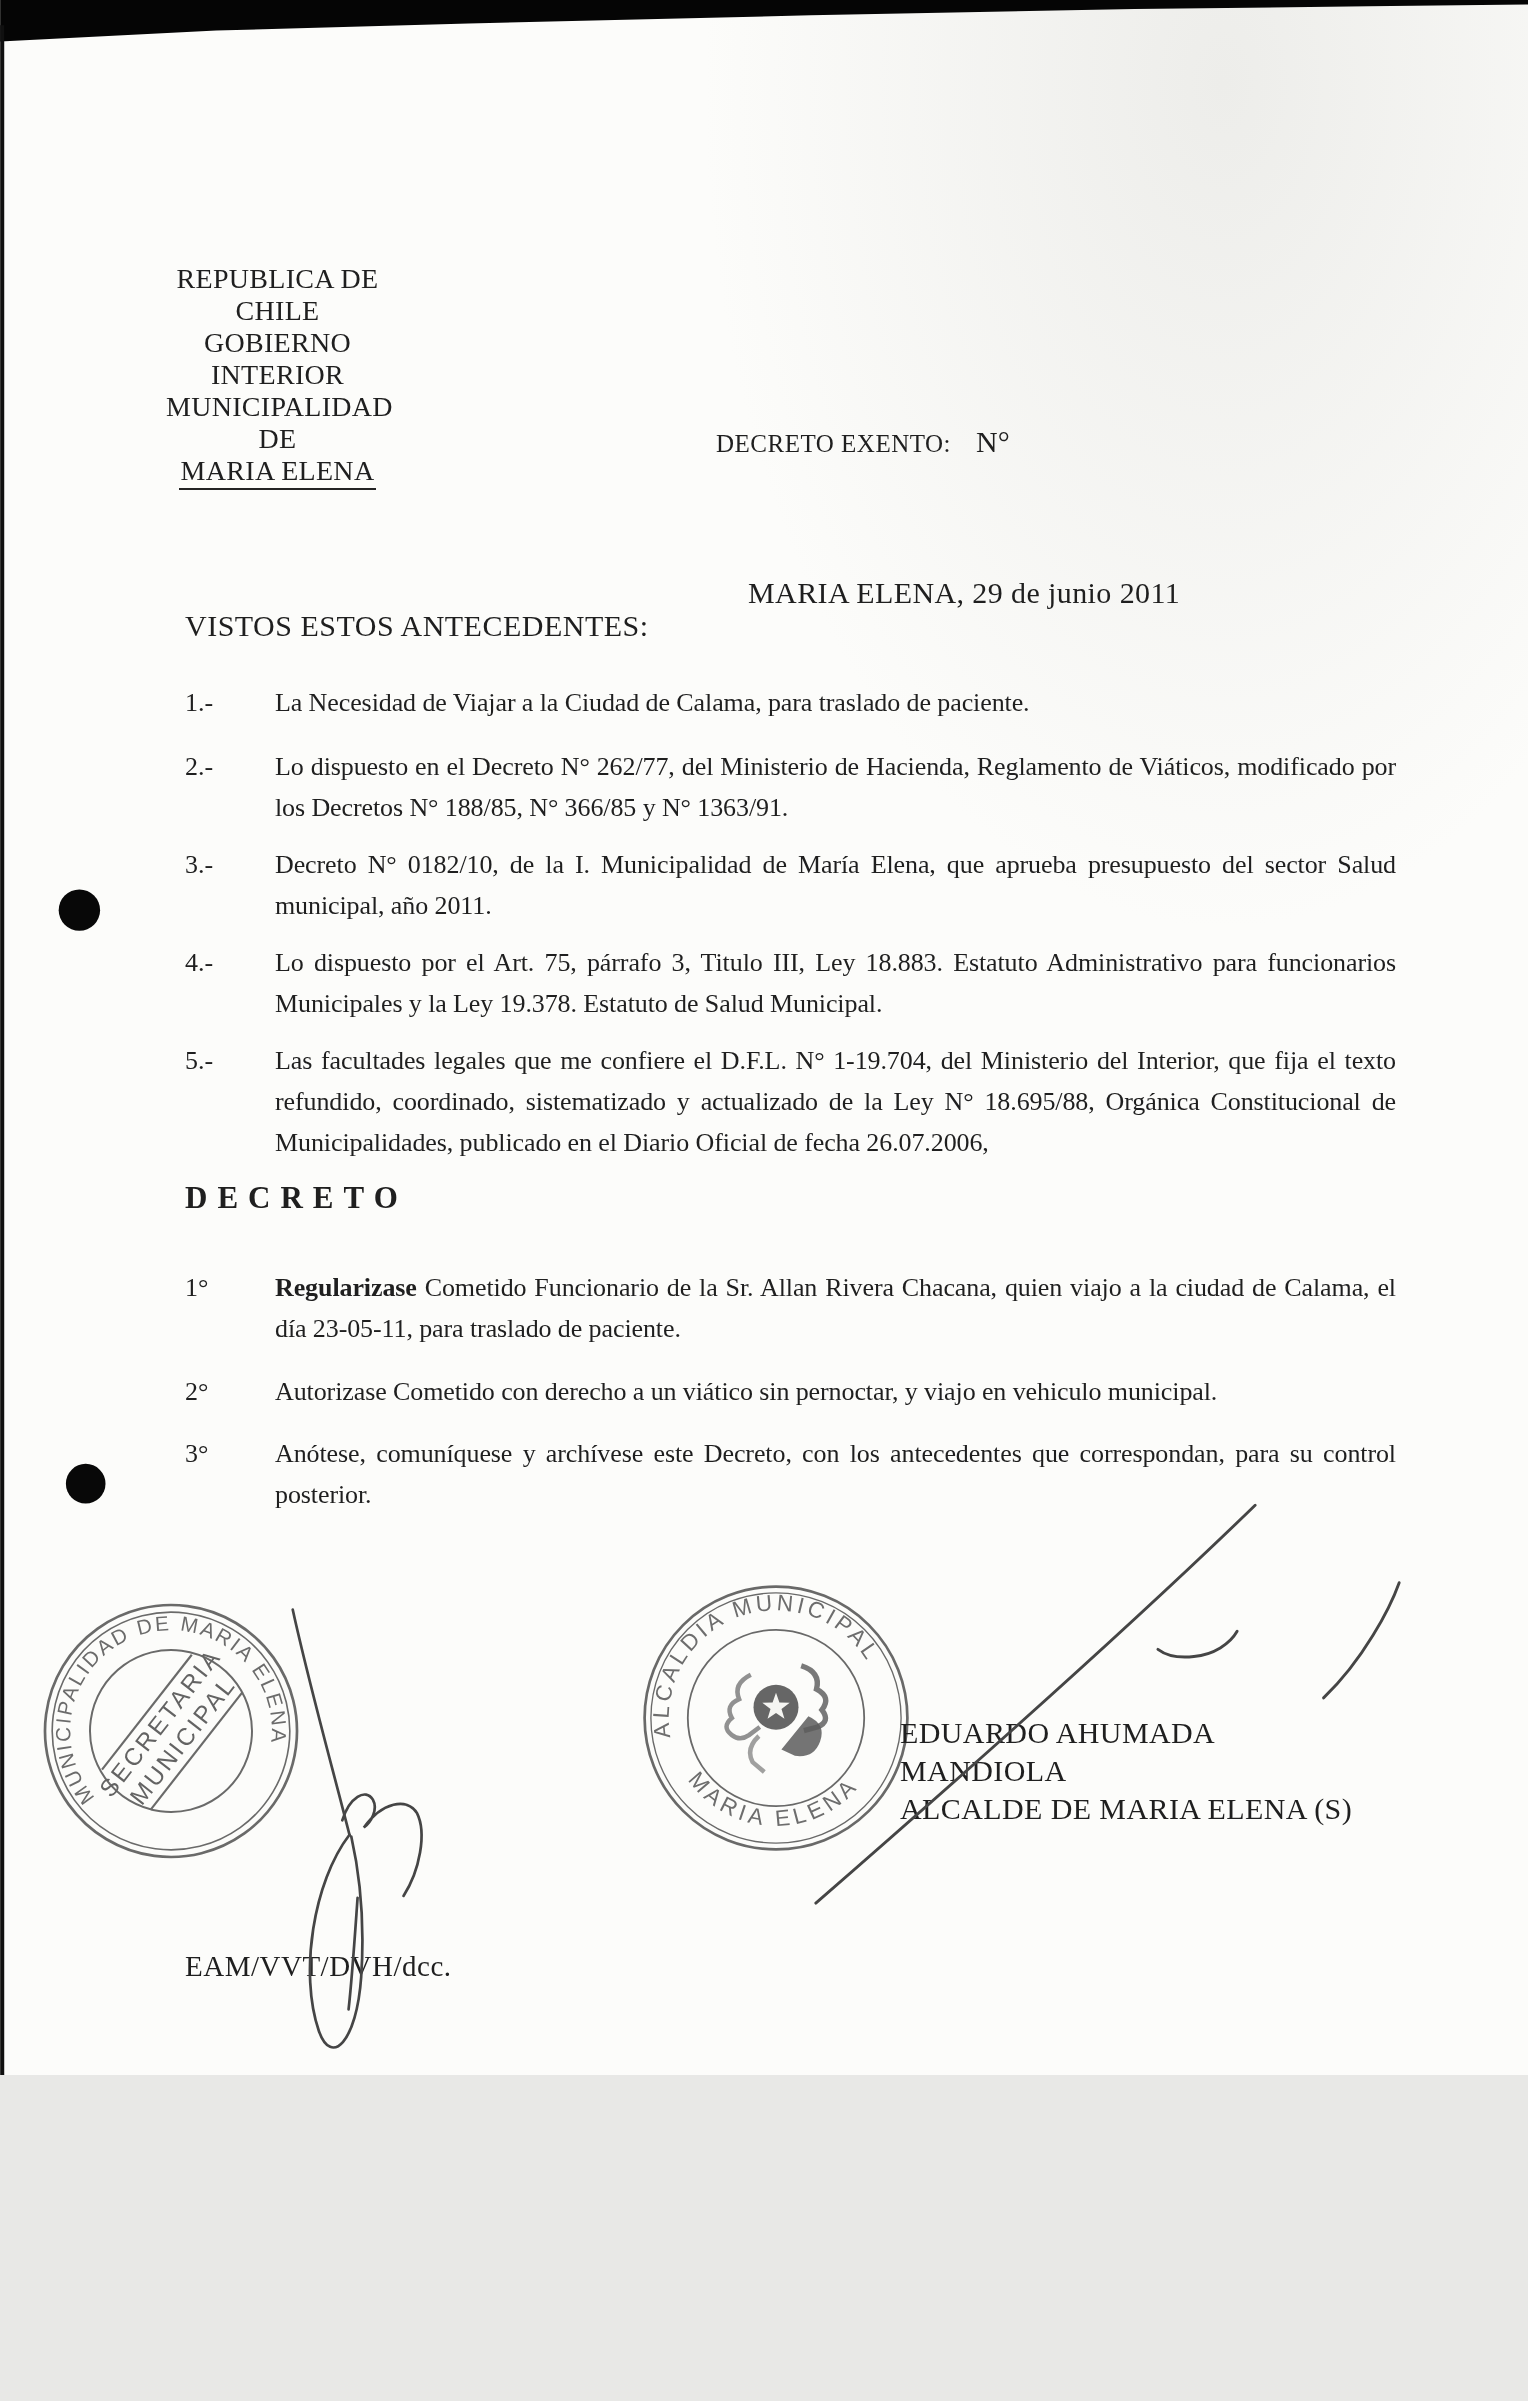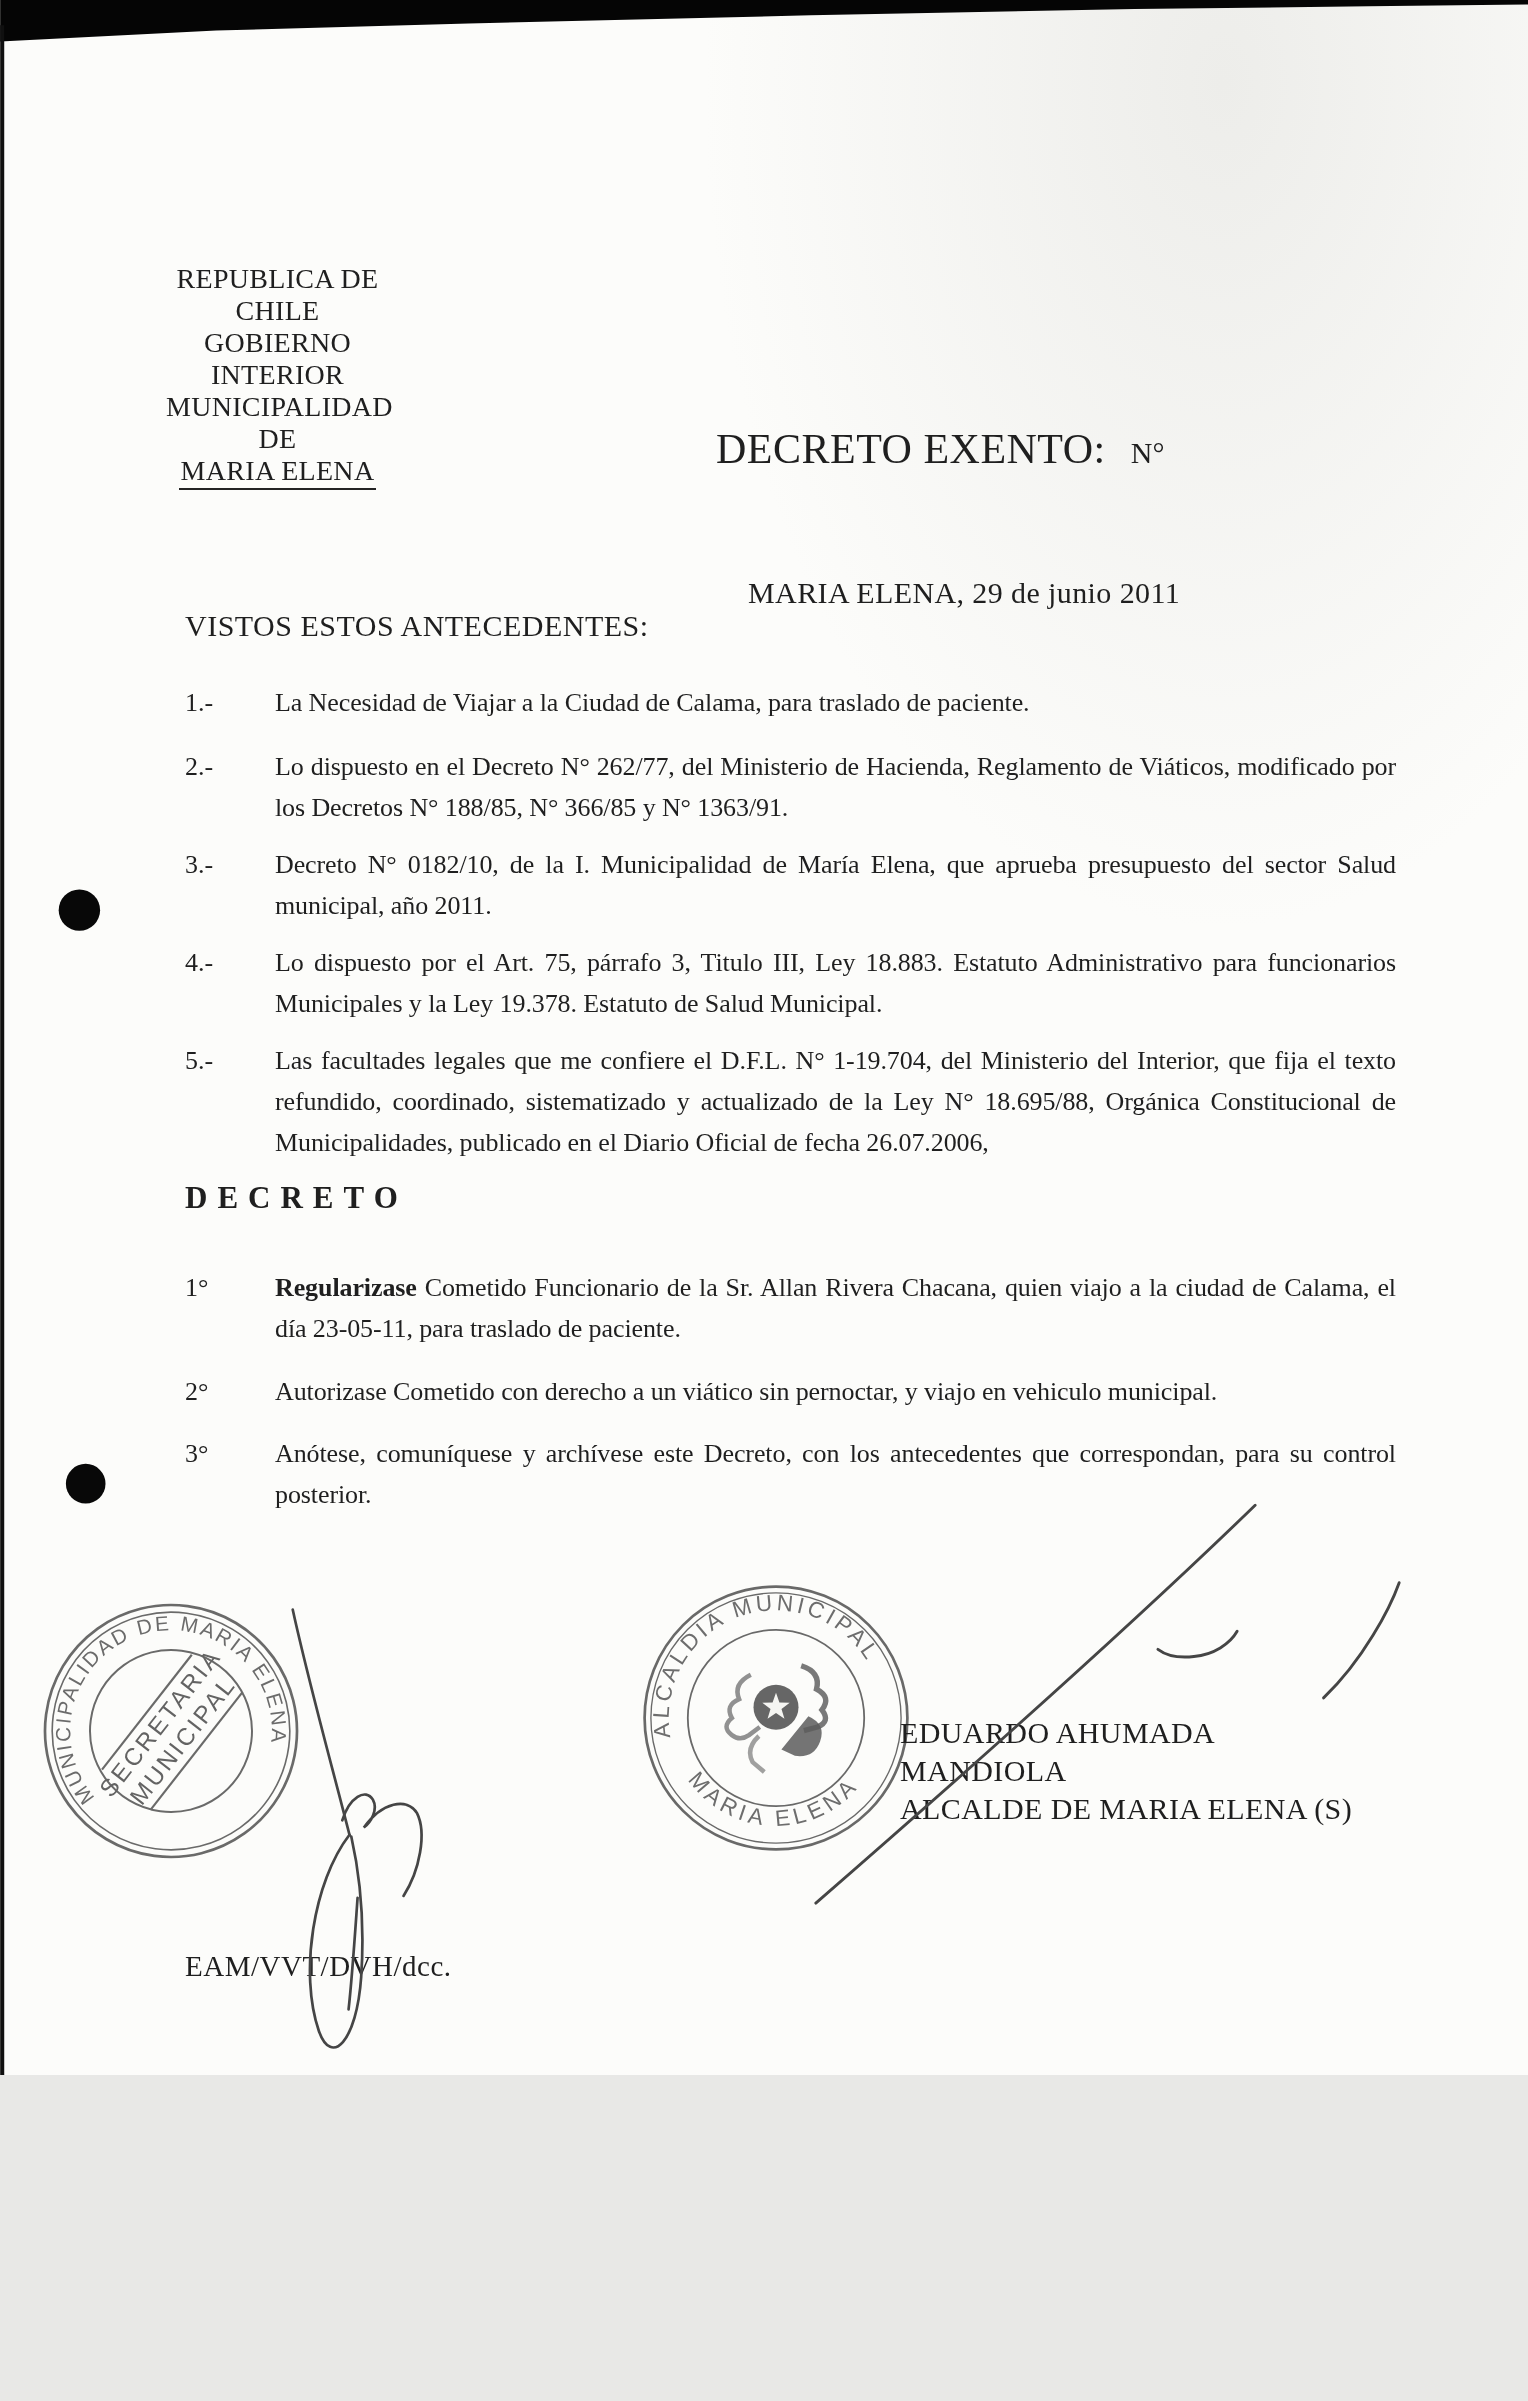--- a/index.html
+++ b/index.html
@@ -9,21 +9,21 @@
     background-image:radial-gradient(ellipse at 80% 4%, #ededea 0%, rgba(252,252,250,0) 30%);
     font-family:"Liberation Serif", serif;
     color:#1f1f1f; overflow:hidden;
   }
   .abs{position:absolute;}
   
   .letterhead{left:166px; top:263px; width:223px; font-size:28px; line-height:32px; text-align:center; letter-spacing:0.3px;}
   .letterhead .uline{display:inline-block; border-bottom:2px solid #232323; padding:0 1.8px 0.9px 1.8px;}
   
   .decree-line{left:716px; top:425px; display:flex; align-items:baseline; white-space:nowrap;}
-  .decree-label{font-size:42px; letter-spacing:0.5px;}
+  .decree-label{font-size:25px; letter-spacing:0.5px;}
   .decree-nlabel{font-size:30px; margin-left:25px;}
   .decree-number{font-family:"DejaVu Serif", serif; font-size:84px; margin-left:20px; letter-spacing:1.8px; color:#181818;}
   .dateline{left:748px; top:576px; font-size:30px; letter-spacing:0.4px;}
   .vistos{left:185px; top:609px; font-size:30px; letter-spacing:0.5px;}
   
   .nlist{left:185px; width:1211px;}
   .list-antecedentes{top:682px;}
   .list-resoluciones{top:1267px;}
   .n-item{display:flex; margin-bottom:16px;}
   .n-item.first{margin-bottom:23.4px;}

